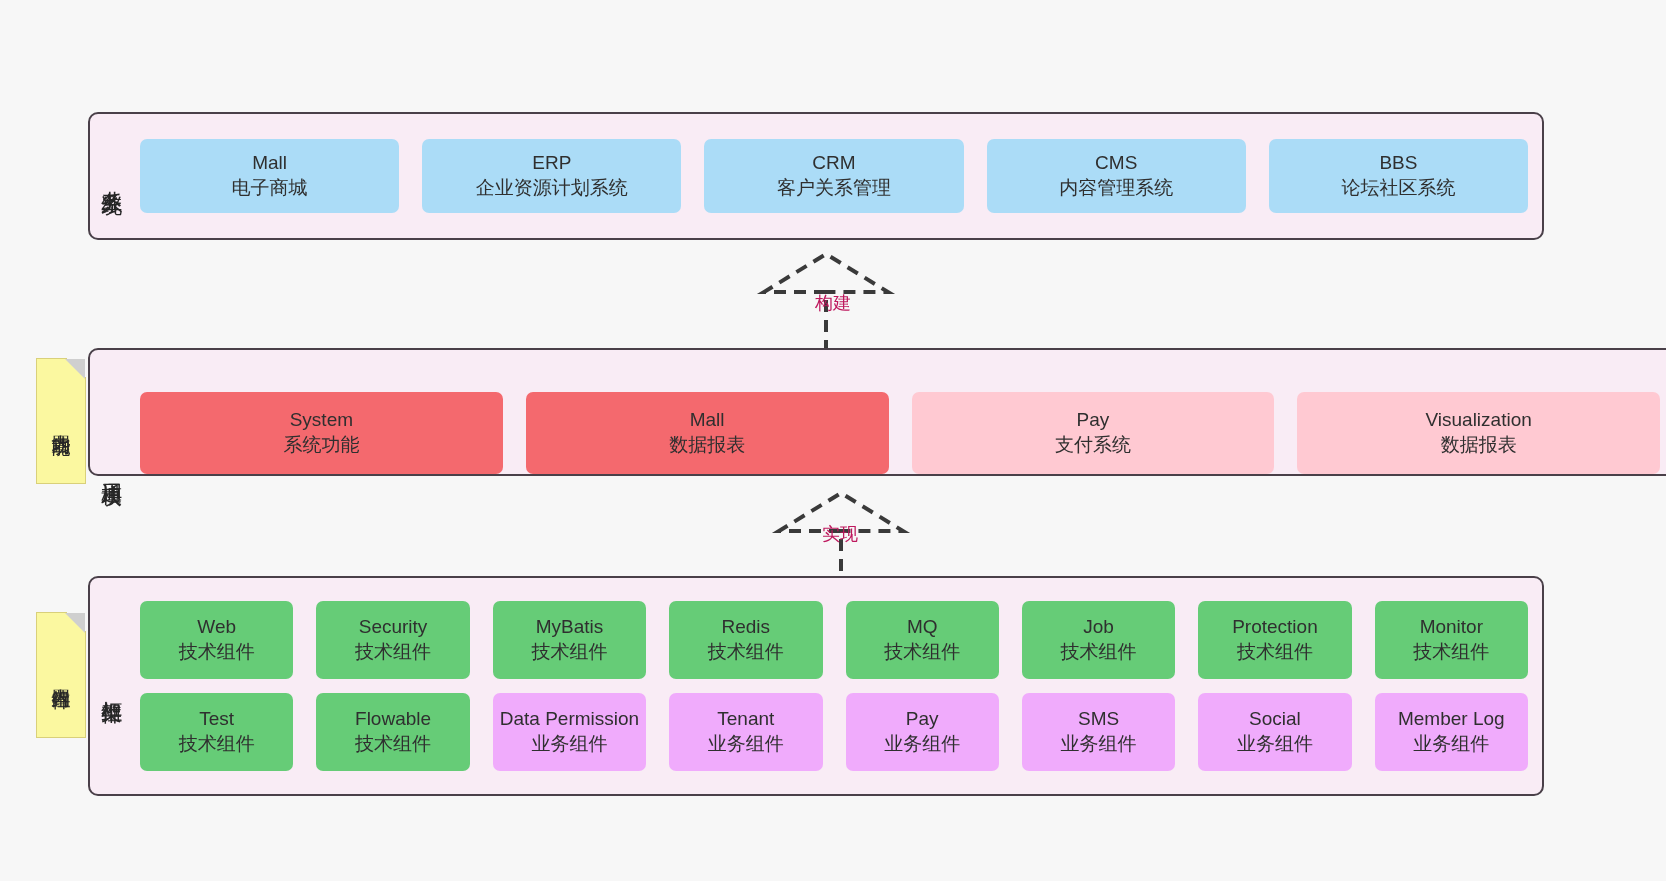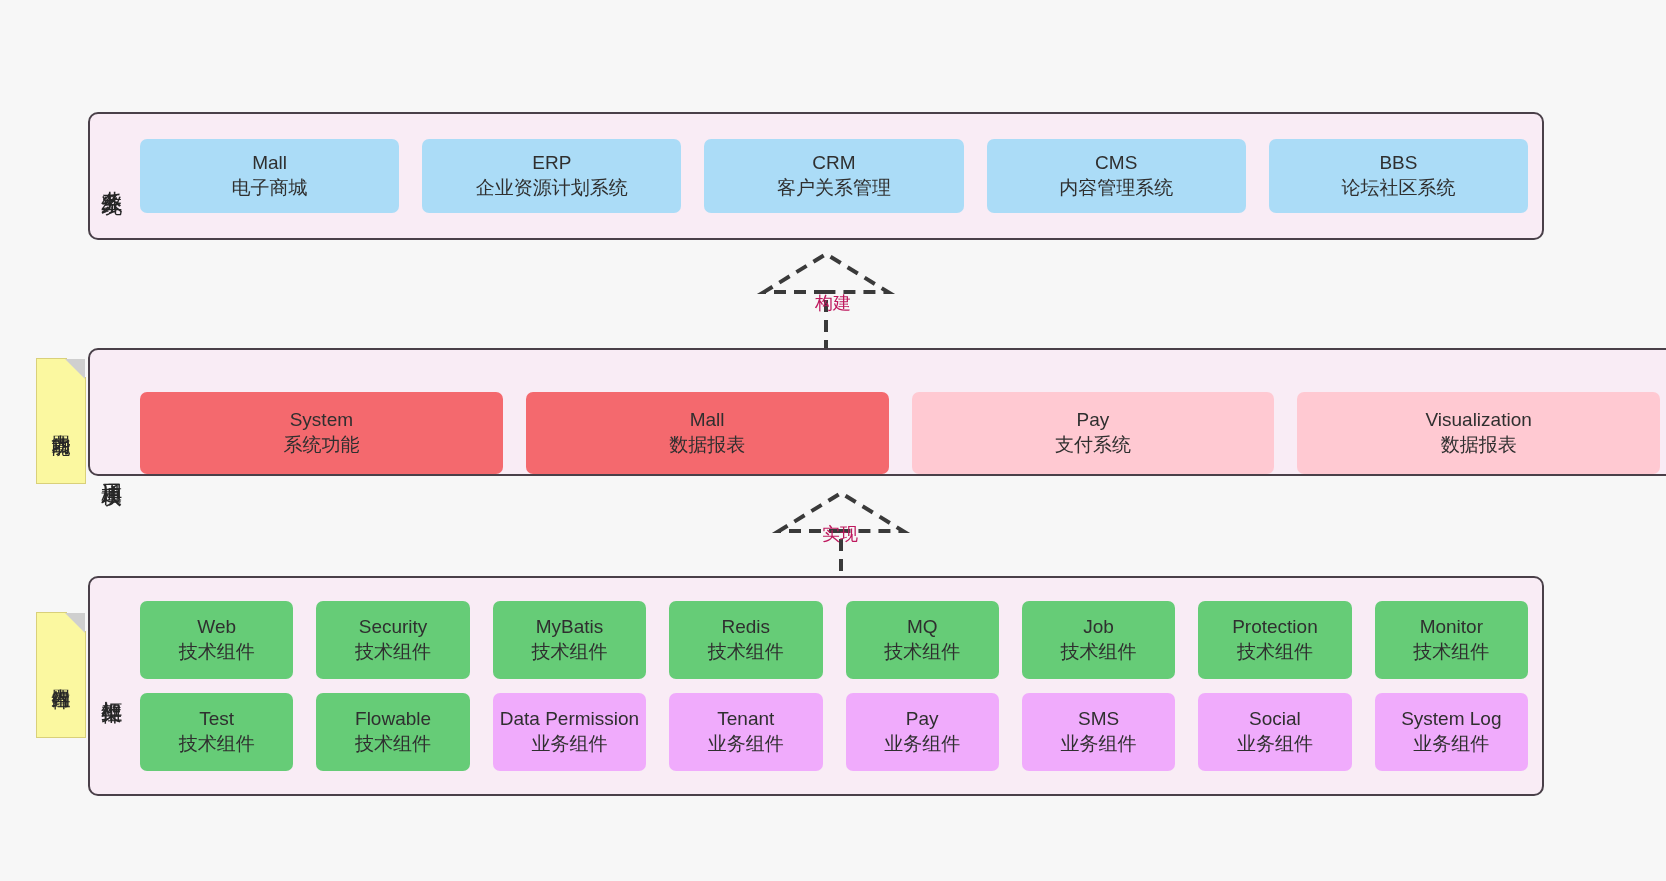--- a/index.html
+++ b/index.html
@@ -306,21 +306,21 @@
         </div>
         <div class="box c-lightgreen">
           <span class="b-title">SMS</span>
           <span class="b-sub">业务组件</span>
         </div>
         <div class="box c-lightgreen">
           <span class="b-title">Social</span>
           <span class="b-sub">业务组件</span>
         </div>
         <div class="box c-lightgreen">
-          <span class="b-title">System Log</span>
+          <span class="b-title">Member Log</span>
           <span class="b-sub">业务组件</span>
         </div>
       </div>
 
     </div>
   </div>
 
 </div>
 
 </body></html>

